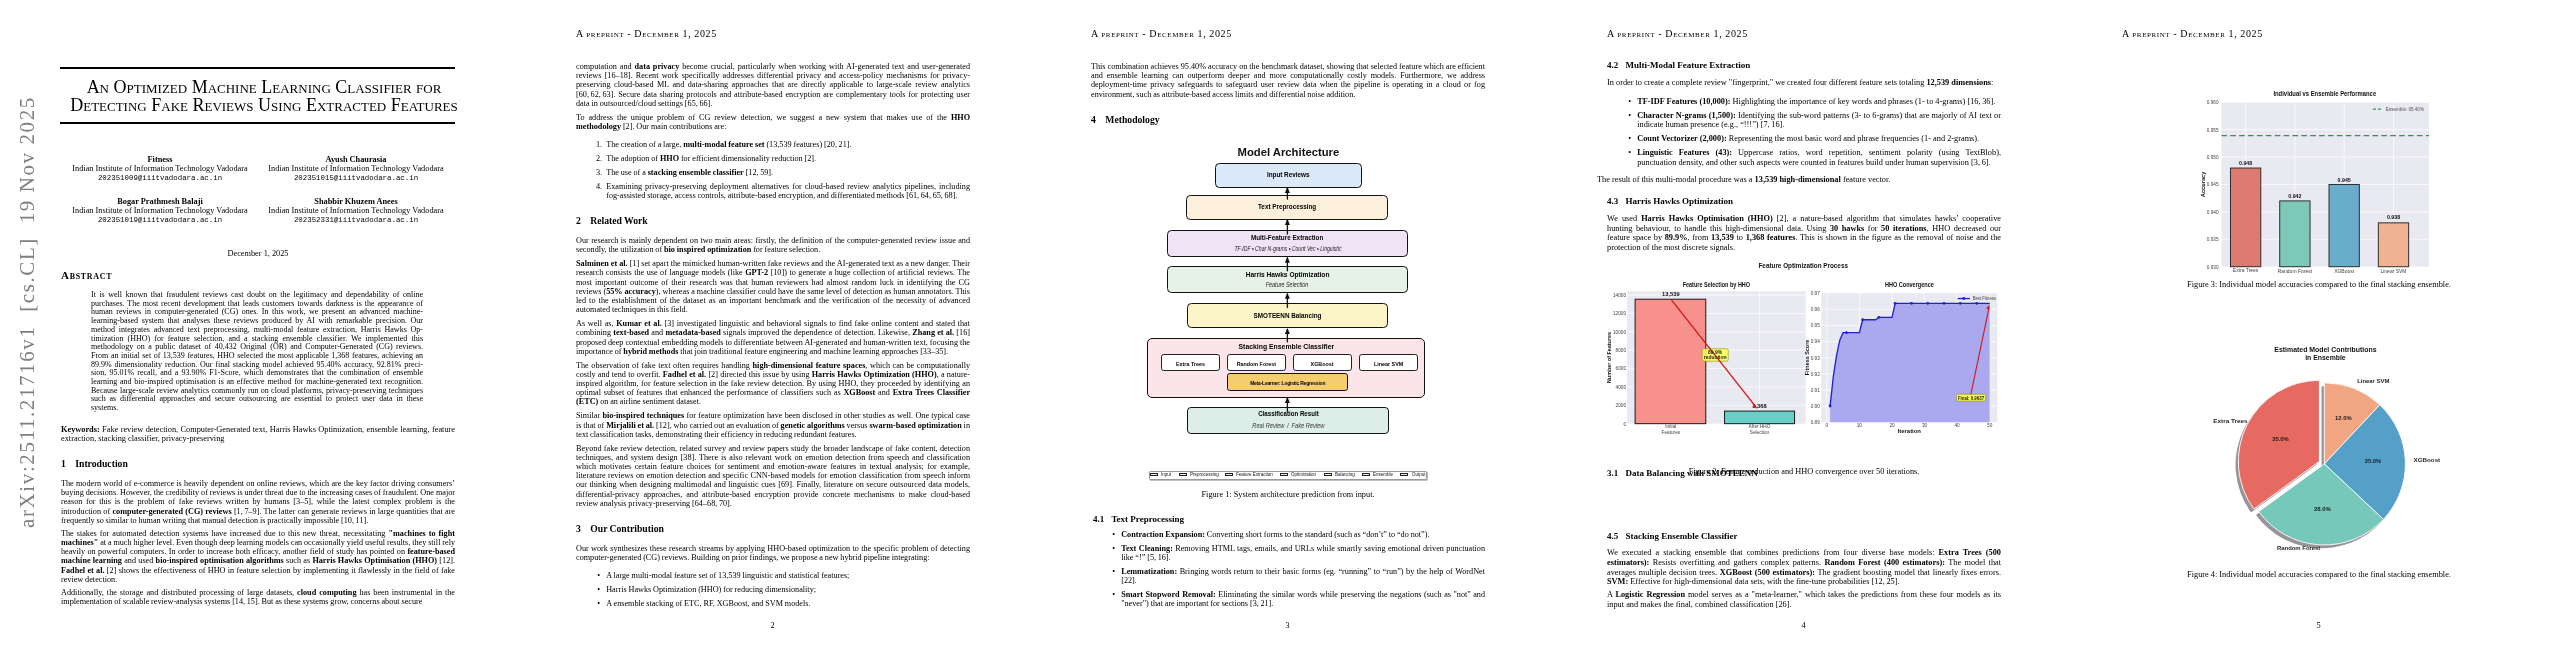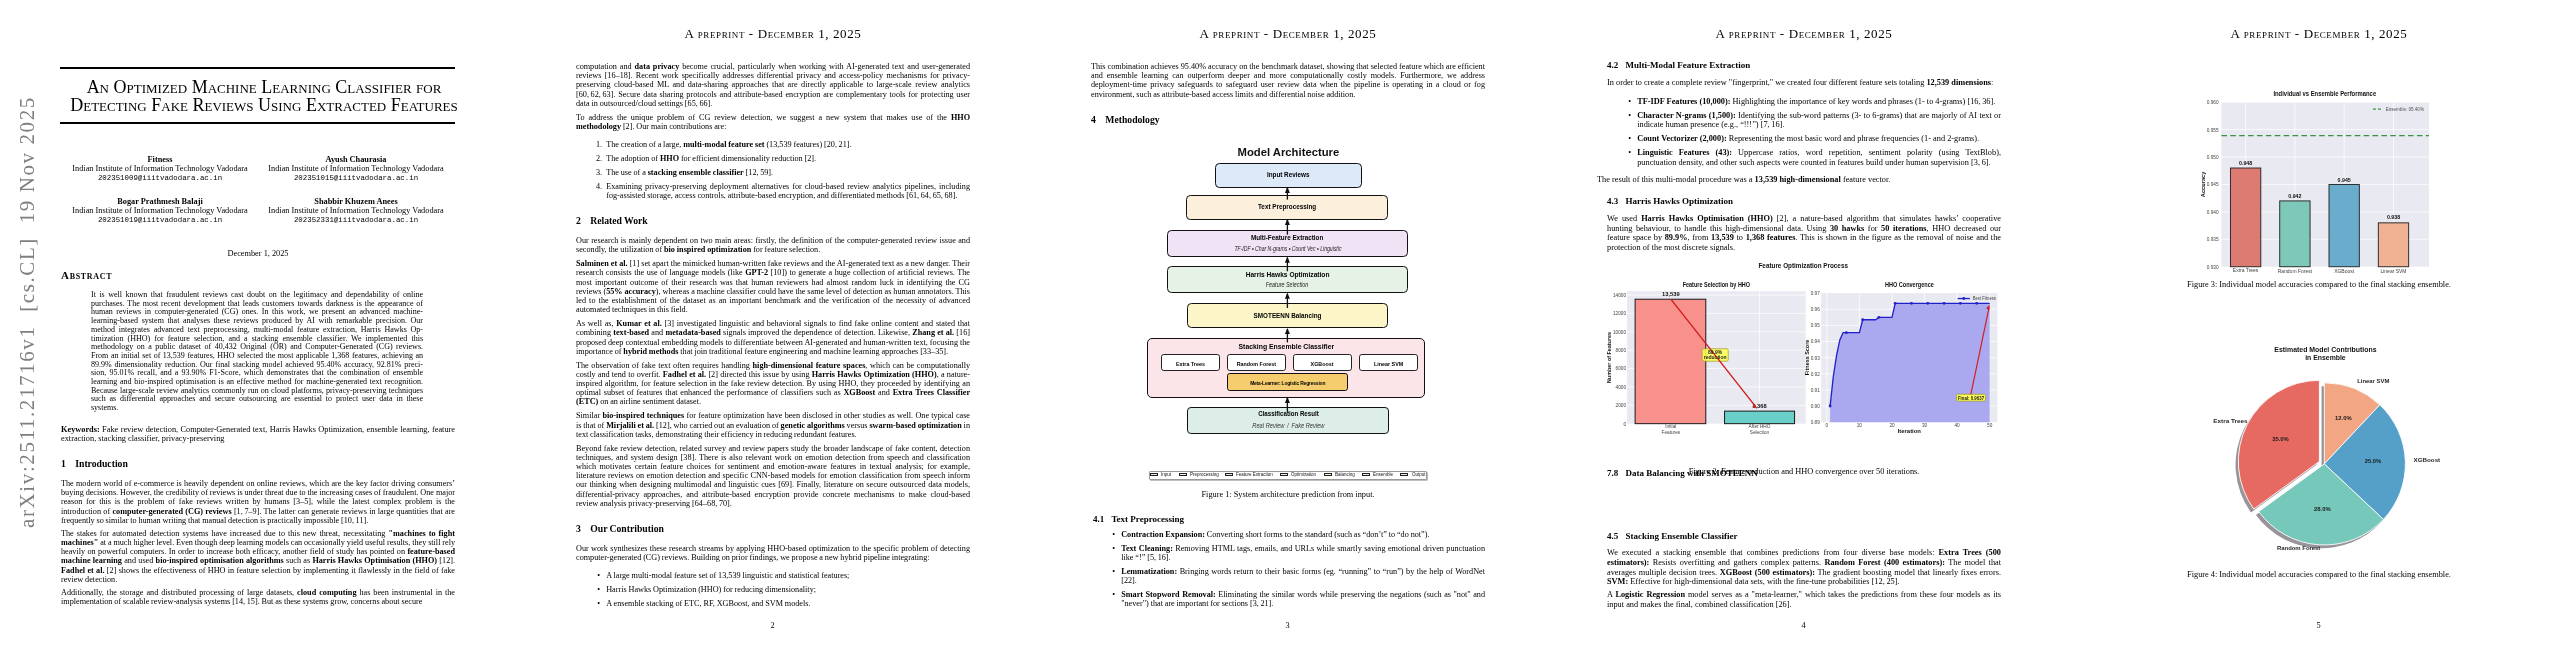--- a/index.html
+++ b/index.html
@@ -1,17 +1,17 @@
 <!DOCTYPE html>
 <html style="font-size:9px"><head><meta charset="utf-8"><style>
 html,body{margin:0;padding:0;background:#fff;}
 body{width:2576px;height:667px;position:relative;font-family:"Liberation Serif",serif;color:#000;}
 .page{position:absolute;top:0;width:515px;height:667px;background:#fff;overflow:hidden;}
 .page div{box-sizing:border-box;}
-.hdr{position:absolute;top:30px;left:61px;width:394px;text-align:center;font-size:13px;line-height:8.3px;font-variant:small-caps;letter-spacing:0.6px;}
+.hdr{position:absolute;top:30px;left:61px;width:394px;text-align:left;font-size:10px;line-height:8.3px;font-variant:small-caps;letter-spacing:0.6px;}
 .pno{position:absolute;top:621px;left:0;width:515px;text-align:center;font-size:8.3px;}
 .body{position:absolute;left:61px;width:394px;text-align:justify;font-size:8.2px;line-height:9.2px;word-spacing:-0.2px;}
 .body p{margin:0 0 4.7px 0;}
 #p1 .body p{margin-bottom:3.7px;}
 h1{font-size:9.7px;line-height:11px;margin:14.7px 0 10px 0;font-weight:bold;}
 h1 .n{margin-right:9.4px;}
 ol,ul{margin:9.3px 0 0 0;padding-left:28px;}
 ol li{padding-left:2.2px;}
 li{margin:0 0 4.7px 0;}
 li:last-child{margin-bottom:0;}
@@ -290,21 +290,21 @@
       <text x="492.9" y="588.8">0.95</text>
         <text x="492.9" y="559.7">0.96</text>
         <text x="492.9" y="530.7">0.97</text>
     </g>
     <text x="654" y="778.9" text-anchor="middle" font-size="10" font-weight="bold" fill="#111" textLength="42" lengthAdjust="spacingAndGlyphs">Iteration</text>
     <text x="474" y="643" text-anchor="middle" font-size="10" font-weight="bold" fill="#111" transform="rotate(-90 474 643)" textLength="64" lengthAdjust="spacingAndGlyphs">Fitness Score</text>
     <text x="654.1" y="516.9" text-anchor="middle" font-size="11.5" font-weight="bold" fill="#111" textLength="88" lengthAdjust="spacingAndGlyphs">HHO Convergence</text>
   </svg>
 
   <div class="caption" style="top:467px;">Figure 2: Feature reduction and HHO convergence over 50 iterations.</div>
-  <div style="position:absolute;left:61px;top:468px;font-weight:bold;font-size:9px;"><span style="margin-right:7.2px;">7.8</span>Data Balancing with SMOTEENN</div>
+  <div style="position:absolute;left:61px;top:468px;font-weight:bold;font-size:9px;"><span style="margin-right:7.2px;">3.1</span>Data Balancing with SMOTEENN</div>
   <div style="position:absolute;left:61px;top:531px;font-weight:bold;font-size:9px;"><span style="margin-right:7.2px;">4.5</span>Stacking Ensemble Classifier</div>
   <div style="position:absolute;left:61px;top:548px;width:394px;text-align:justify;font-size:8.3px;line-height:9.8px;">We executed a stacking ensemble that combines predictions from four diverse base models: <b>Extra Trees (500 estimators):</b> Resists overfitting and gathers complex patterns. <b>Random Forest (400 estimators):</b> The model that averages multiple decision trees. <b>XGBoost (500 estimators):</b> The gradient boosting model that linearly fixes errors. <b>SVM:</b> Effective for high-dimensional data sets, with the fine-tune probabilities <span style="white-space:nowrap">[12, 25]</span>.</div>
   <div style="position:absolute;left:61px;top:590px;width:394px;text-align:justify;font-size:8.3px;line-height:9.8px;">A <b>Logistic Regression</b> model serves as a "meta-learner," which takes the predictions from these four models as its input and makes the final, combined classification <span style="white-space:nowrap">[26]</span>.</div>
   <div class="pno">4</div>
 </div>
 
 <div class="page" id="p5" style="left:2061px">
   <div class="hdr">A preprint - December 1, 2025</div>
   <svg width="515" height="611" viewBox="0 0 927 1100" style="position:absolute;left:0;top:0;" font-family="Liberation Sans, sans-serif">
     <text x="474.8" y="173.3" text-anchor="middle" font-size="12" font-weight="bold" fill="#111" textLength="185" lengthAdjust="spacingAndGlyphs">Individual vs Ensemble Performance</text>

